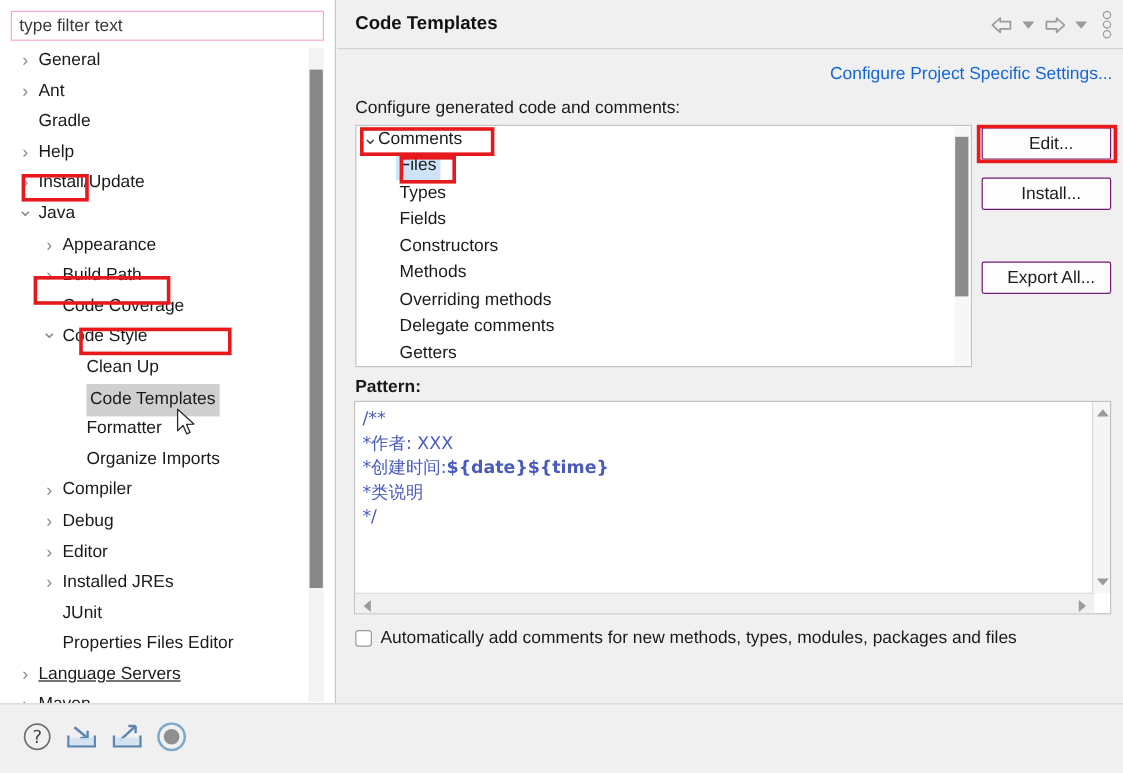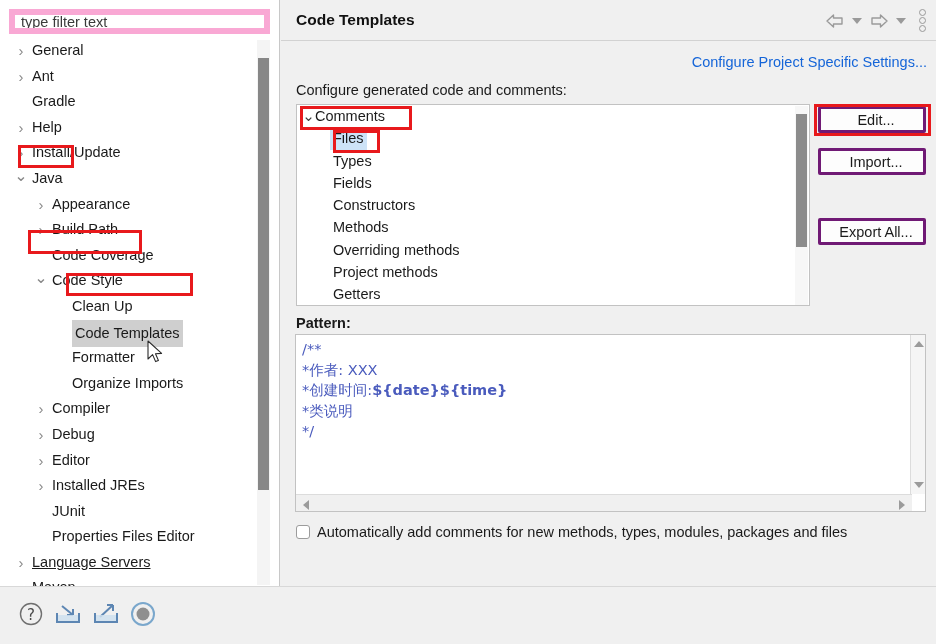--- a/index.html
+++ b/index.html
@@ -26,21 +26,21 @@
     position: absolute;
     left: 0; top: 0;
     width: 280px; height: 586px;
     background: #ffffff;
     border-right: 1px solid #c8c8c8;
   }
   #filter-box {
     position: absolute;
     left: 9px; top: 9px;
     width: 261px; height: 25px;
-    border: 6px solid #f9a8d4;
+    border: 1px solid #f9a8d4;
     background: #ffffff;
     font-family: "Liberation Sans", sans-serif;
     font-size: 14.5px;
     color: #6d28d9;
     padding: 0 6px;
     outline: none;
   }
   #filter-box::placeholder { color: #3a3a3a; opacity: 1; }
 
   #tree-scroll {
@@ -188,21 +188,21 @@
     width: 11px; height: 133px;
     background: #8c8c8c;
   }
 
   
   .sbtn {
     position: absolute;
     left: 537px;
     width: 108px; height: 27px;
     background: #fdfdfd;
-    border: 3px solid #701a75;
+    border: 1px solid #701a75;
     border-radius: 2px;
     font-family: "Liberation Sans", sans-serif;
     font-size: 14.5px;
     color: #1a1a1a;
     cursor: default;
     padding-left: 14px;
   }
   #btn-edit    { top: 106px; }
   #btn-import  { top: 148px; }
   #btn-export  { top: 183px; }
@@ -385,31 +385,31 @@
 
     <div id="tmpl-list">
       <div id="tmpl-rows">
           <div class="tmrow"><span class="tw" style="font-size: 15px;">⌄</span><span class="tmlabel">Comments</span></div>
           <div class="tmrow child selected"><span class="tmlabel">Files</span></div>
           <div class="tmrow child"><span class="tmlabel">Types</span></div>
           <div class="tmrow child"><span class="tmlabel">Fields</span></div>
           <div class="tmrow child"><span class="tmlabel">Constructors</span></div>
           <div class="tmrow child"><span class="tmlabel">Methods</span></div>
           <div class="tmrow child"><span class="tmlabel">Overriding methods</span></div>
-          <div class="tmrow child"><span class="tmlabel">Project methods</span></div>
+          <div class="tmrow child"><span class="tmlabel">Delegate comments</span></div>
           <div class="tmrow child"><span class="tmlabel">Getters</span></div>
           <div class="tmrow child"><span class="tmlabel">Setters</span></div>
         </div>
       <div id="tmpl-vscroll">
         <div id="tmpl-vthumb"></div>
       </div>
     </div>
 
     <button class="sbtn" id="btn-edit">Edit...</button>
-    <button class="sbtn" id="btn-import">Import...</button>
+    <button class="sbtn" id="btn-import">Install...</button>
     <button class="sbtn" id="btn-exportall">Export All...</button>
 
     <div id="pattern-label">Pattern:</div>
     <div id="pattern-box">
       <div id="pattern-text" style="color: rgb(74, 91, 189);"><div>/**</div><div>*作者: XXX</div><div>*创建时间:<b>${date}${time}</b></div><div>*类说明</div><div>*/</div></div>
       <div id="pat-vscroll">
         <span class="sb-arrow sb-up"></span>
         <span class="sb-arrow sb-down"></span>
       </div>
       <div id="pat-hscroll">

